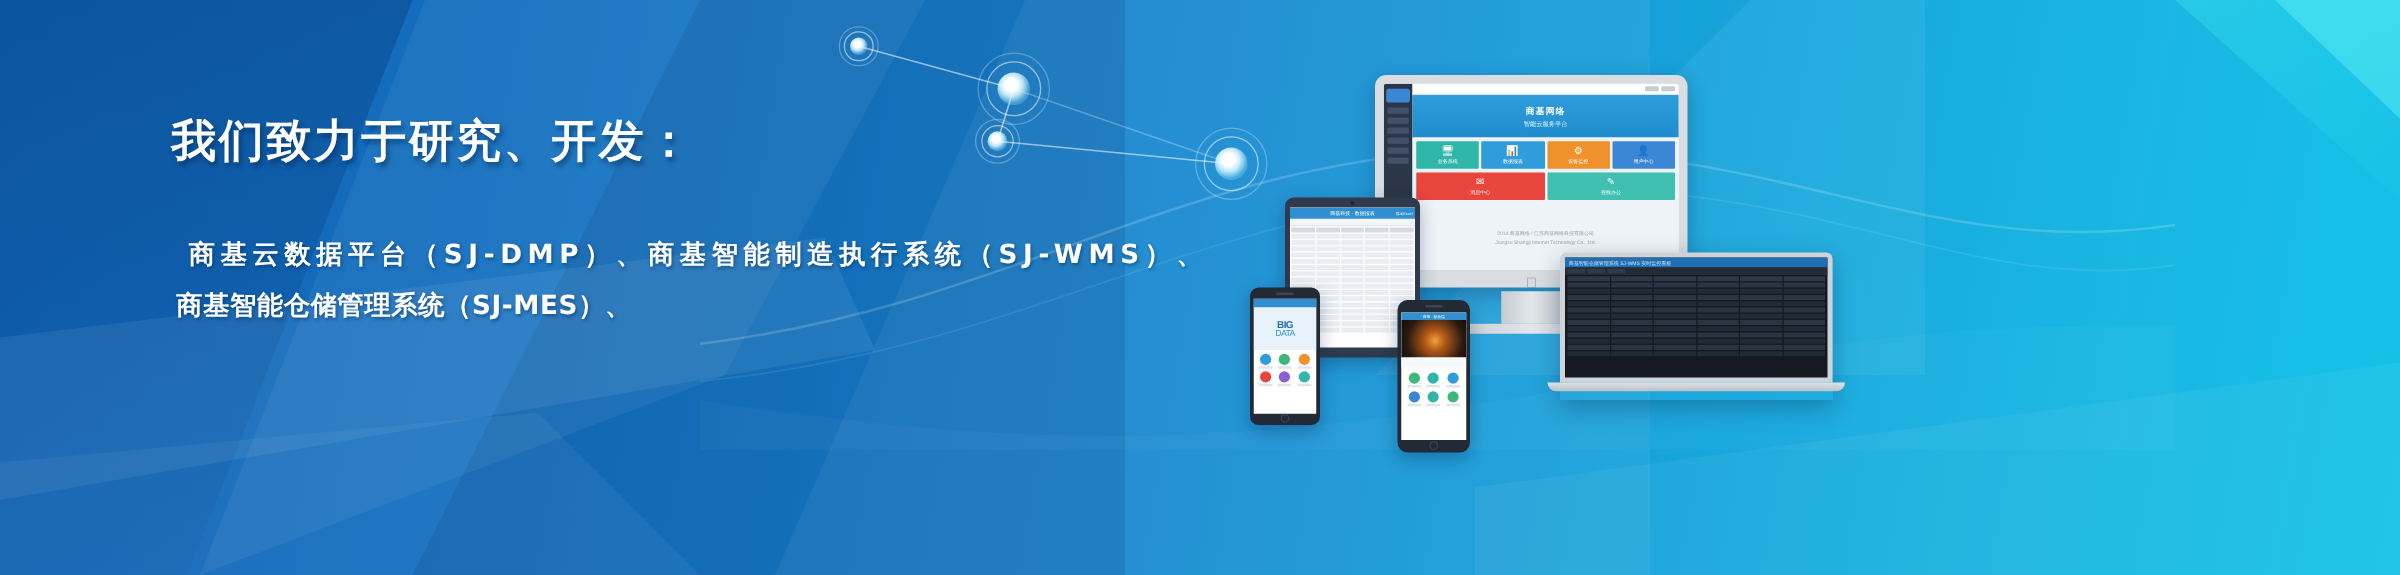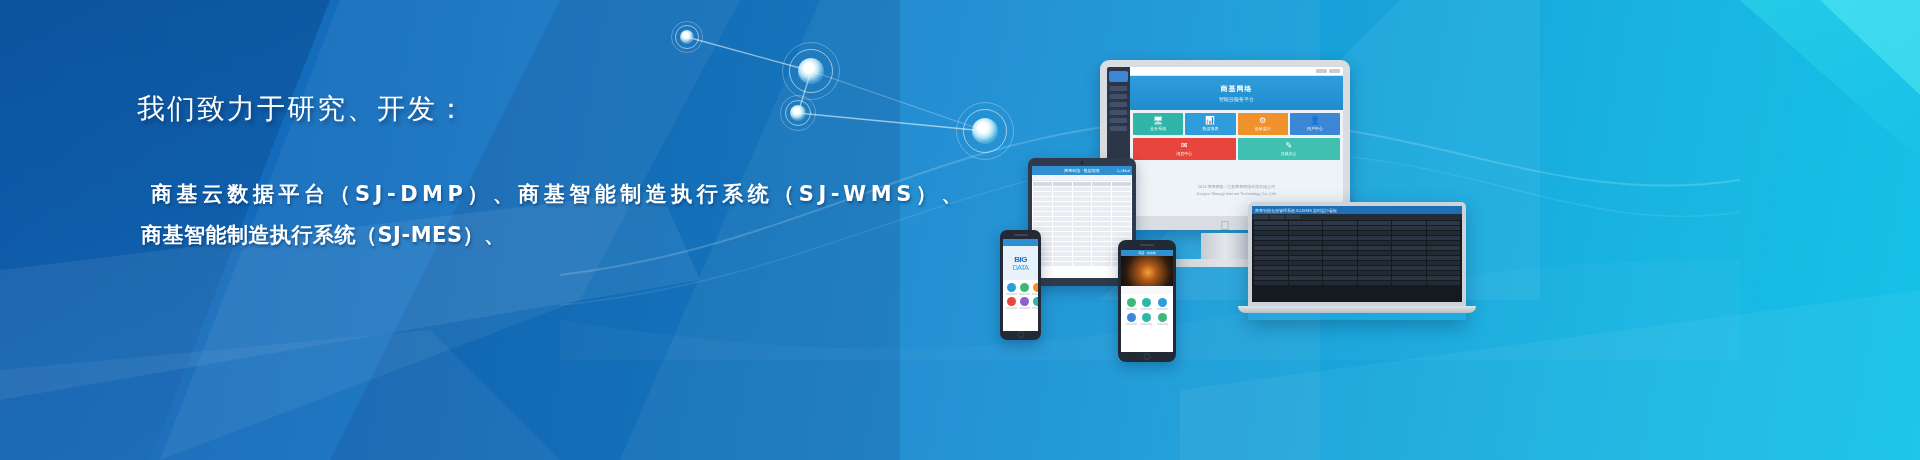--- a/index.html
+++ b/index.html
@@ -63,21 +63,21 @@
          border:1px solid rgba(255,255,255,.28); }
   .n1{ left:40px; top:20px; width:14px; height:14px; }
   .n2{ left:150px; top:95px; width:16px; height:16px; }
   .n3{ left:158px; top:48px; width:26px; height:26px; }
   .n4{ left:332px; top:108px; width:26px; height:26px; }
 
   
   .copy{ position:absolute; left:137px; top:92px; width:820px; z-index:6; }
   .headline{
     font-family:"DejaVu Sans","Liberation Sans",sans-serif;
-    font-size:28px; font-weight:normal; color:#ffffff; letter-spacing:2px;
+    font-size:36px; font-weight:bold; color:#ffffff; letter-spacing:2px;
     text-shadow:2px 3px 4px rgba(0,38,82,.55); line-height:1.2; white-space:nowrap;
   }
   .body-lines{ margin-top:48px; }
   .bline{
     font-family:"DejaVu Sans","Liberation Sans",sans-serif;
     font-size:21px; font-weight:bold; color:#ffffff;
     text-shadow:1px 2px 3px rgba(0,40,85,.5);
     line-height:41px; white-space:nowrap;
   }
   .bline.l1{ letter-spacing:4.5px; padding-left:14px; }
@@ -126,21 +126,21 @@
          display:flex; align-items:center; justify-content:center; position:relative; }
   .tbar em{ position:absolute; right:2px; font-style:normal; font-size:3px; }
   .tsub{ height:6px; background:#f2f5f8; border-bottom:1px solid #e3e8ed; }
   .trow{ display:flex; gap:1px; padding:0 1px; }
   .trow div{ flex:1; height:4px; background:#e9edf1; margin-top:1px; }
   .trow.h div{ background:#d3dae1; }
   .tablet-cam{ position:absolute; top:3px; left:50%; transform:translateX(-50%);
                width:3px; height:3px; border-radius:50%; background:#1d2532; }
 
   
-  .phone1{ position:absolute; left:0px; top:190px; width:41px; height:110px;
+  .phone1{ position:absolute; left:0px; top:190px; width:56px; height:110px;
            background:#222a36; border-radius:7px; padding:9px 3px;
            box-shadow:0 5px 14px rgba(0,30,70,.30); }
   .p-scr{ width:100%; height:100%; background:#fff; overflow:hidden; }
   .p-bar{ height:7px; background:#2f8fd0; }
   .p-hero{ height:34px; background:#e8f2fa; display:flex; align-items:center;
            justify-content:center; flex-direction:column; }
   .p-hero b{ font-size:8px; color:#1d6fb5; letter-spacing:-.5px; line-height:8px; }
   .p-hero s{ font-size:7px; color:#2f9ddb; text-decoration:none; letter-spacing:-.5px; }
   .p-grid{ display:grid; grid-template-columns:repeat(3,1fr); gap:2px; padding:3px; }
   .p-ic{ display:flex; flex-direction:column; align-items:center; gap:1px; }
@@ -212,21 +212,21 @@
     <span class="node n1"></span>
     <span class="node n3"></span>
     <span class="node n2"></span>
     <span class="node n4"></span>
   </div>
 
   <div class="copy">
     <div class="headline">我们致力于研究、开发：</div>
     <div class="body-lines">
       <div class="bline l1">商基云数据平台（SJ-DMP）、商基智能制造执行系统（SJ-WMS）、</div>
-      <div class="bline l2">商基智能制造执行系统（SJ-MES）、</div>
+      <div class="bline l2">商基智能仓储管理系统（SJ-MES）、</div>
     </div>
   </div>
 
   <div class="devices">
 
     <div class="imac">
       <div class="imac-bezel">
         <div class="imac-screen">
 
           <div class="dash-side">

